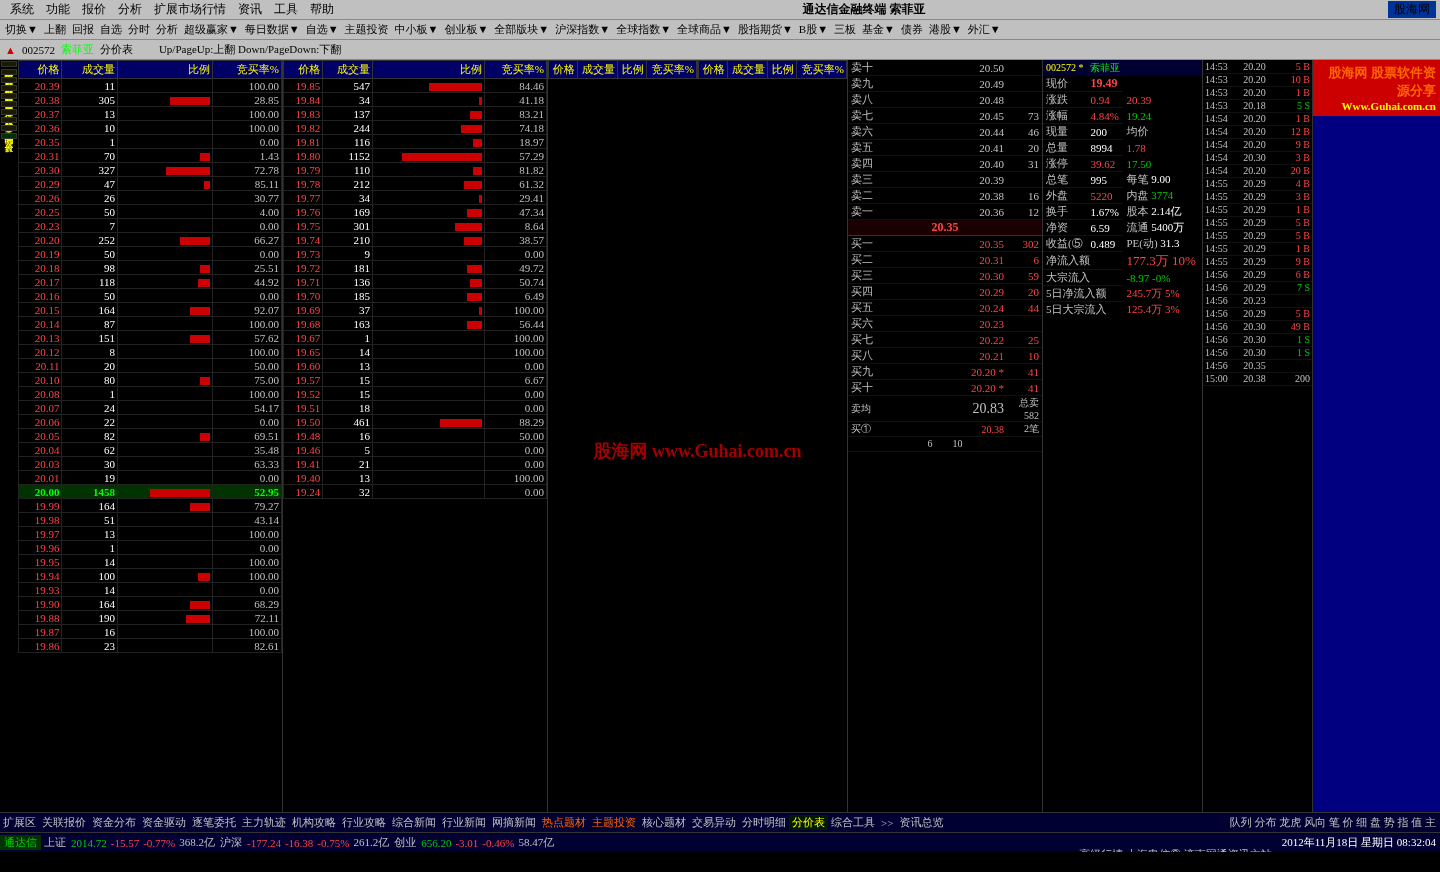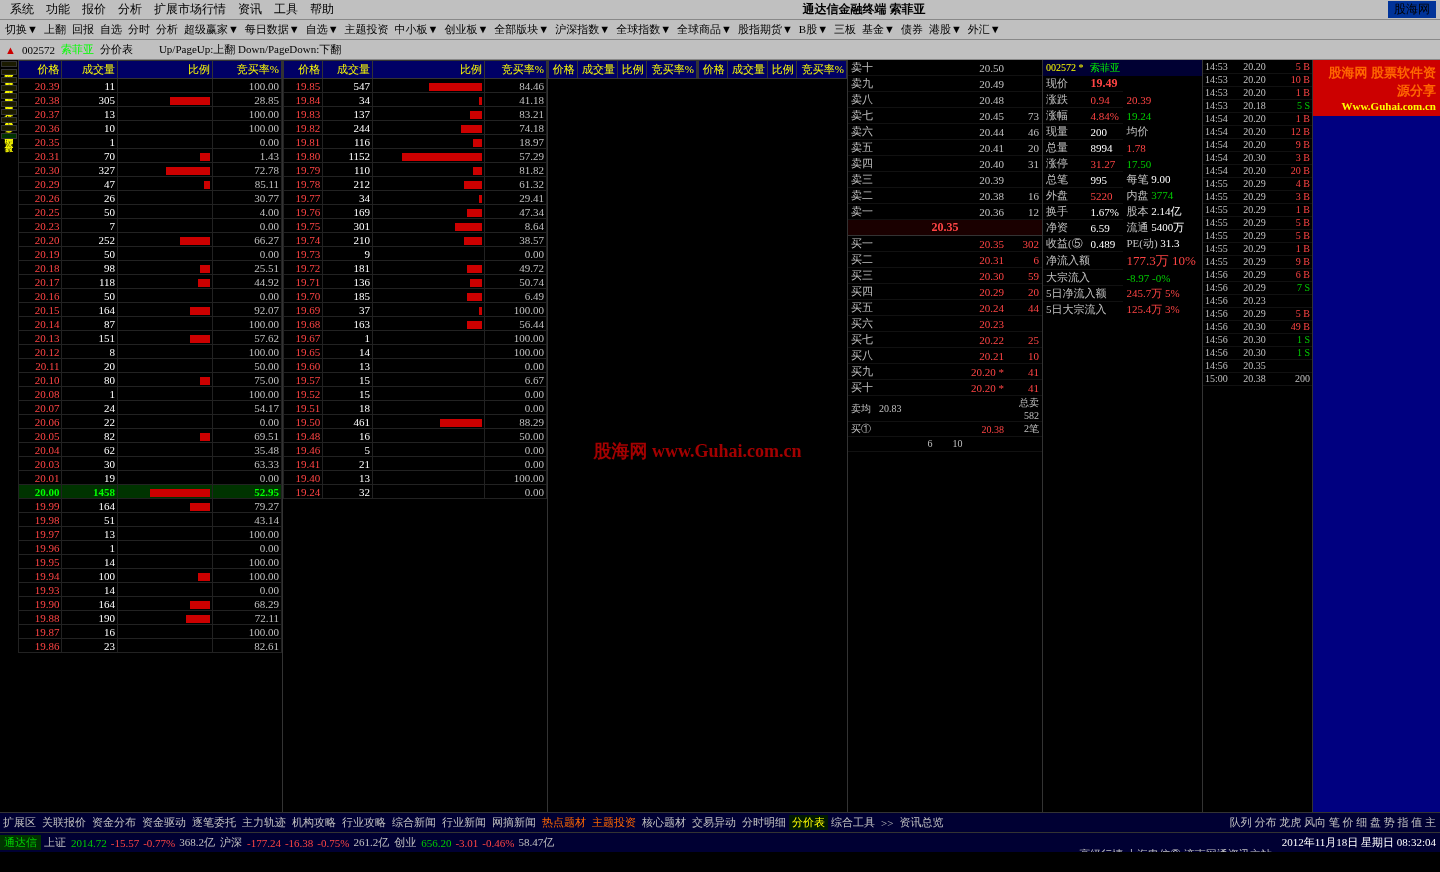--- a/index.html
+++ b/index.html
@@ -695,21 +695,21 @@
     <td style="color:#ff4444; font-size:11px; padding:0 3px; border-bottom:1px solid #111; text-align:right;">20.20 *</td>
     <td style="color:#ff4444; font-size:11px; padding:0 3px; border-bottom:1px solid #111; text-align:right; width:35px;">41</td>
   </tr>
           <tr>
     <td style="color:#c0c0c0; font-size:11px; padding:0 3px; border-bottom:1px solid #111; text-align:left; width:28px;">买十</td>
     <td style="color:#ff4444; font-size:11px; padding:0 3px; border-bottom:1px solid #111; text-align:right;">20.20 *</td>
     <td style="color:#ff4444; font-size:11px; padding:0 3px; border-bottom:1px solid #111; text-align:right; width:35px;">41</td>
   </tr>
           <tr>
   <td style="color:#c0c0c0; font-size:10px; padding:0 3px; border-bottom:1px solid #111; text-align:left;">卖均</td>
-  <td style="color:#c0c0c0; font-size:10px; padding:0 3px; border-bottom:1px solid #111; text-align:left;margin-top:32px;">20.83</td>
+  <td style="color:#c0c0c0; font-size:14px; padding:0 3px; border-bottom:1px solid #111; text-align:right;margin-top:32px;">20.83</td>
   <td style="color:#c0c0c0; font-size:10px; padding:0 3px; border-bottom:1px solid #111; text-align:right;">总卖 582</td>
 </tr>
           <tr>
   <td style="color:#c0c0c0; font-size:10px; padding:0 3px; border-bottom:1px solid #111; text-align:left;">买①</td>
   <td style="color:#ff4444; font-size:10px; padding:0 3px; border-bottom:1px solid #111; text-align:right;">20.38</td>
   <td style="color:#c0c0c0; font-size:10px; padding:0 3px; border-bottom:1px solid #111; text-align:right;">2笔</td>
 </tr>
           <tr>
   <td colspan="3" style="color:#c0c0c0; font-size:10px; padding:0 3px; border-bottom:1px solid #111; text-align:center;">6　　10</td>
 </tr>
@@ -743,21 +743,21 @@
             <td style="color:#ffffff; font-size:11px; padding:0 3px; border-bottom:1px solid #111;">200</td>
             <td style="color:#c0c0c0; font-size:11px; padding:0 3px;">均价</td>
           </tr>
       <tr>
             <td style="color:#c0c0c0; font-size:11px; padding:0 3px; border-bottom:1px solid #111;">总量</td>
             <td style="color:#ffffff; font-size:11px; padding:0 3px; border-bottom:1px solid #111;">8994</td>
             <td style="color:#ff4444; font-size:11px; padding:0 3px;">1.78</td>
           </tr>
       <tr>
             <td style="color:#c0c0c0; font-size:11px; padding:0 3px; border-bottom:1px solid #111;">涨停</td>
-            <td style="color:#ff4444; font-size:11px; padding:0 3px; border-bottom:1px solid #111;">31.27</td>
+            <td style="color:#ff4444; font-size:11px; padding:0 3px; border-bottom:1px solid #111;">39.62</td>
             <td style="color:#00cc00; font-size:11px; padding:0 3px;">17.50</td>
           </tr>
       <tr>
             <td style="color:#c0c0c0; font-size:11px; padding:0 3px; border-bottom:1px solid #111;">总笔</td>
             <td style="color:#ffffff; font-size:11px; padding:0 3px; border-bottom:1px solid #111;">995</td>
             <td style="color:#c0c0c0; font-size:11px; padding:0 3px;">每笔 <span style="color:#fff;">9.00</span></td>
           </tr>
       <tr>
             <td style="color:#c0c0c0; font-size:11px; padding:0 3px; border-bottom:1px solid #111;">外盘</td>
             <td style="color:#ff4444; font-size:11px; padding:0 3px; border-bottom:1px solid #111;">5220</td>

